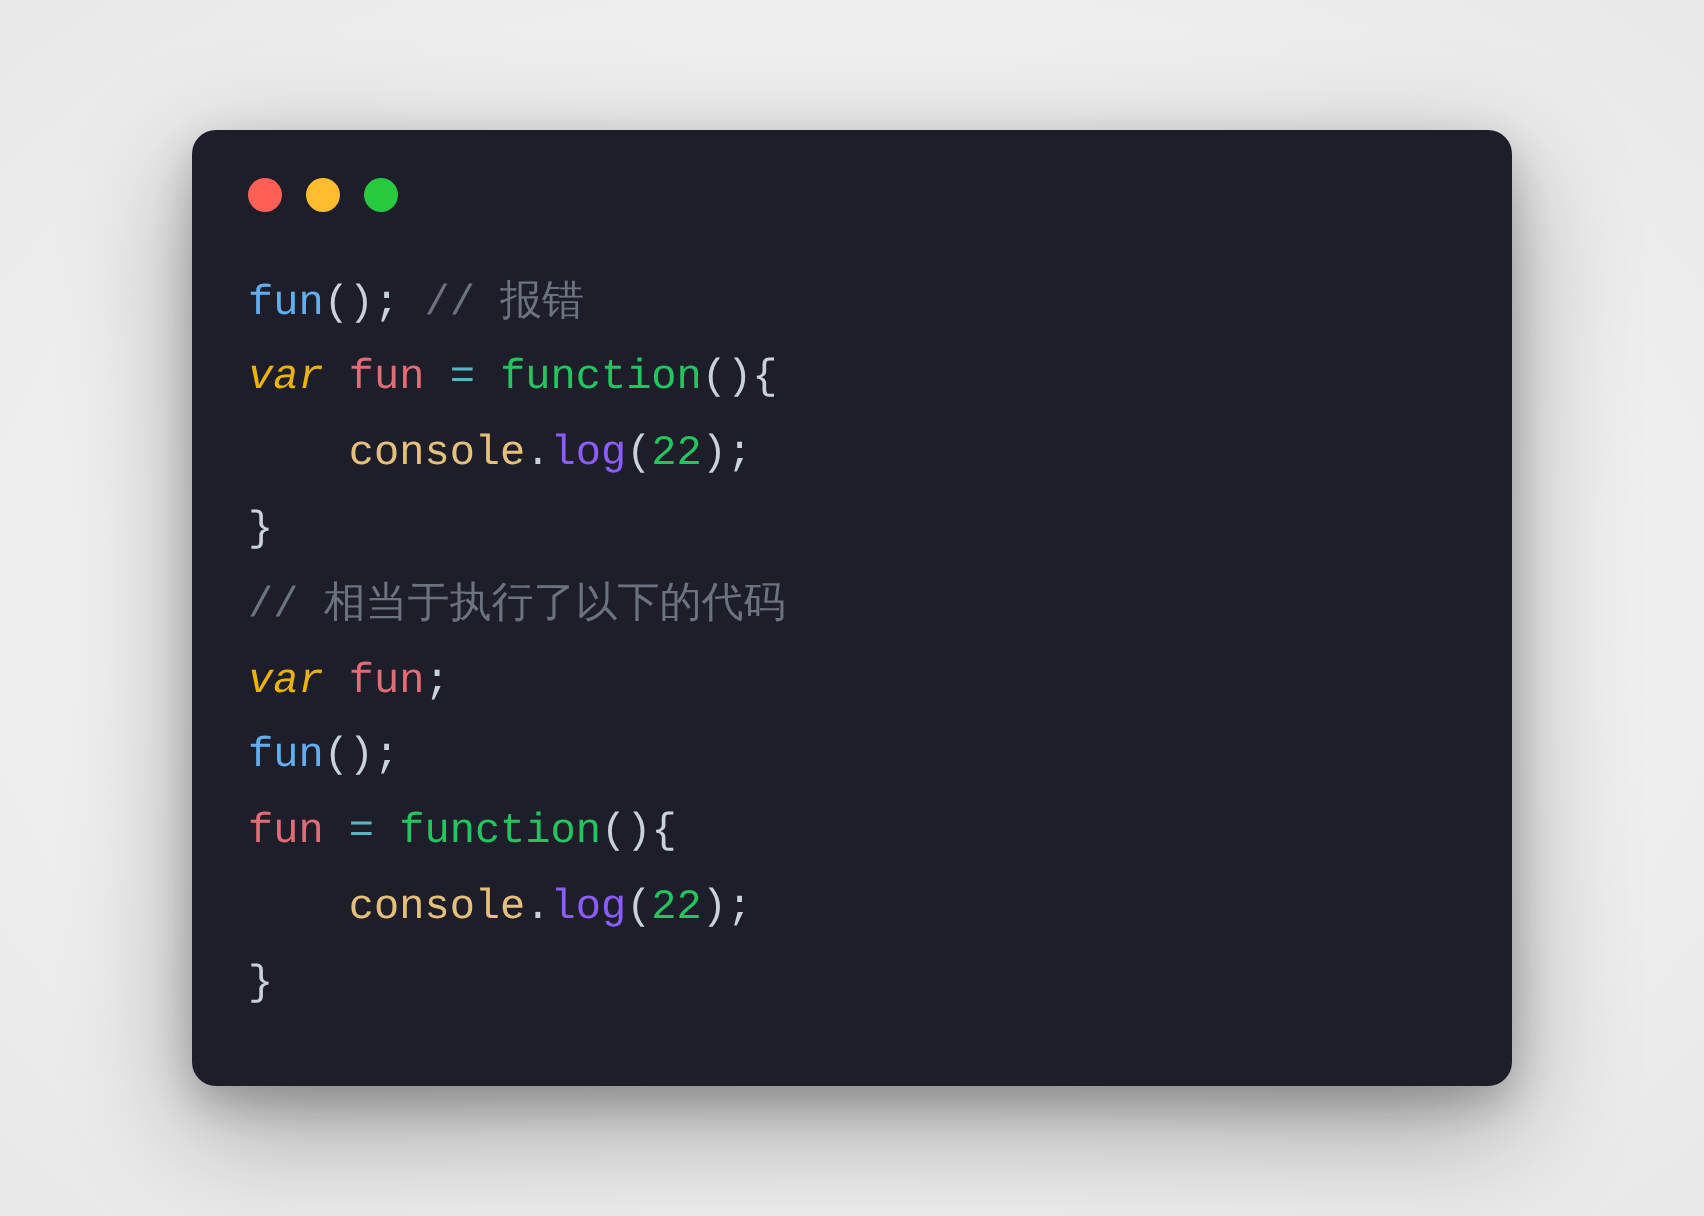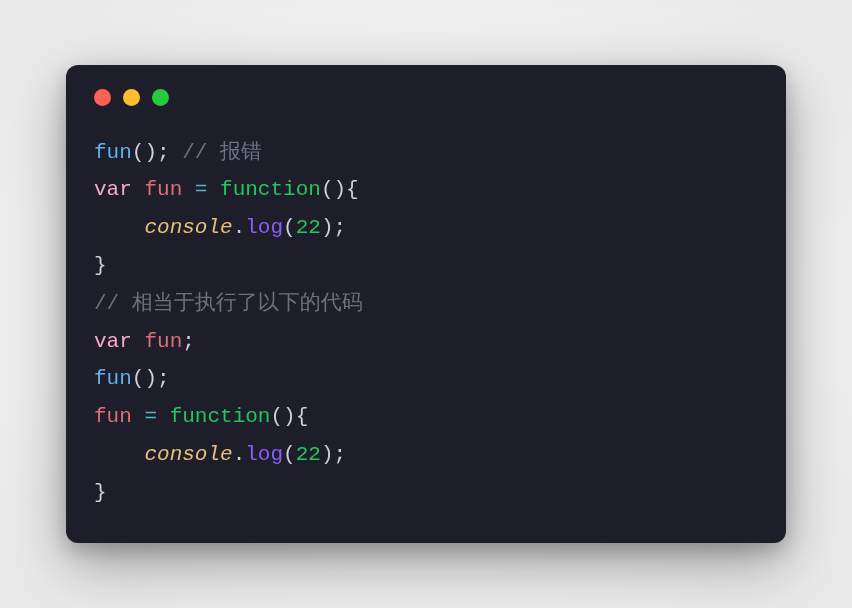--- a/index.html
+++ b/index.html
@@ -10,21 +10,21 @@
     body {
       width: 852px;
       height: 608px;
       background: radial-gradient(ellipse at center, #ffffff 0%, #f0f0f0 60%, #e8e8e8 100%);
       display: flex;
       align-items: center;
       justify-content: center;
       font-family: "SF Mono", Monaco, Menlo, Consolas, "Courier New", monospace;
     }
     .window {
-      width: 720px;
+      width: 660px;
       background: #1e1e2a;
       border-radius: 12px;
       box-shadow: 0 20px 60px rgba(0,0,0,0.35), 0 8px 20px rgba(0,0,0,0.2);
       padding: 24px 12px 32px 28px;
     }
     .traffic-lights {
       display: flex;
       gap: 12px;
       margin-bottom: 28px;
     }
@@ -39,25 +39,25 @@
     .code {
       font-size: 21px;
       line-height: 1.8;
       white-space: pre;
       color: #d1d5db;
     }
     .fn { color: #61afef; }
     .paren { color: #c9d1d9; }
     .punct { color: #c9d1d9; }
     .comment { color: #6b7280; }
-    .keyword { color: #f9a8d4; }
+    .keyword { color: #eab308; font-style: italic; }
     .ident { color: #e06c75; }
     .assign { color: #56b6c2; }
     .funckw { color: #22c55e; }
-    .builtin { color: #e5c07b; font-style: italic; }
+    .builtin { color: #e5c07b; }
     .method { color: #8b5cf6; }
     .number { color: #22c55e; }
     .brace { color: #c9d1d9; }
   </style>
 </head>
 <body>
 
 <div class="window">
   <div class="traffic-lights">
     <div class="light red"></div>

